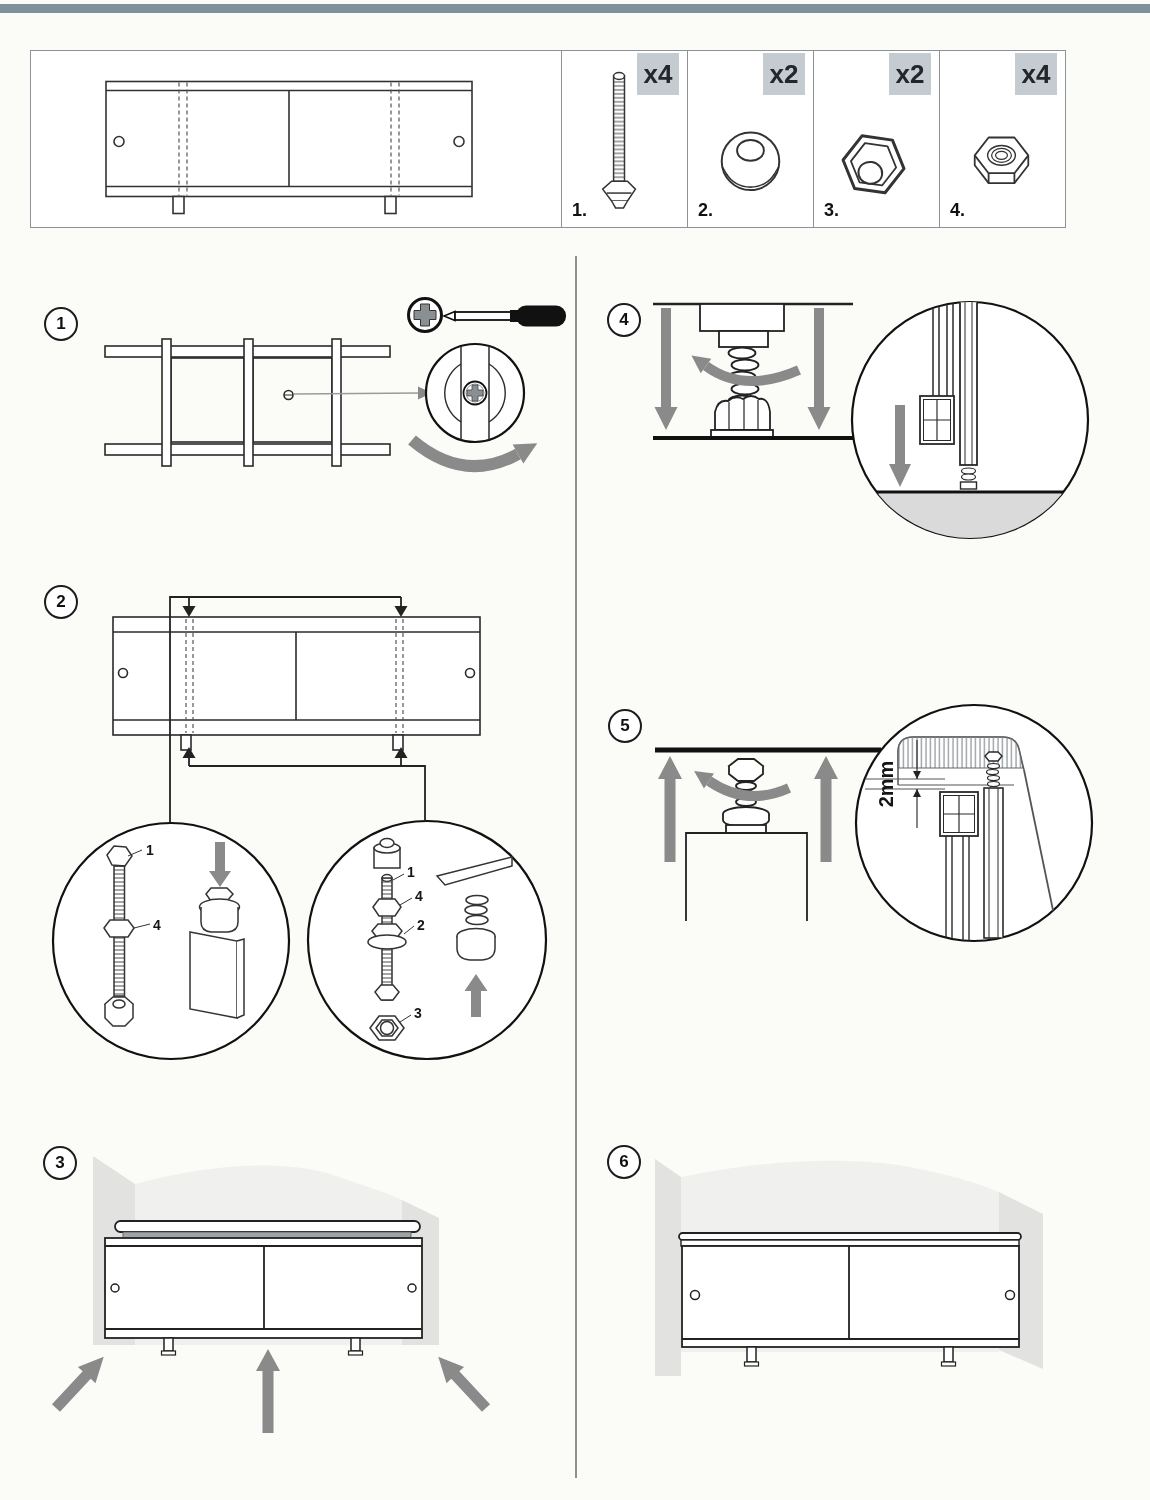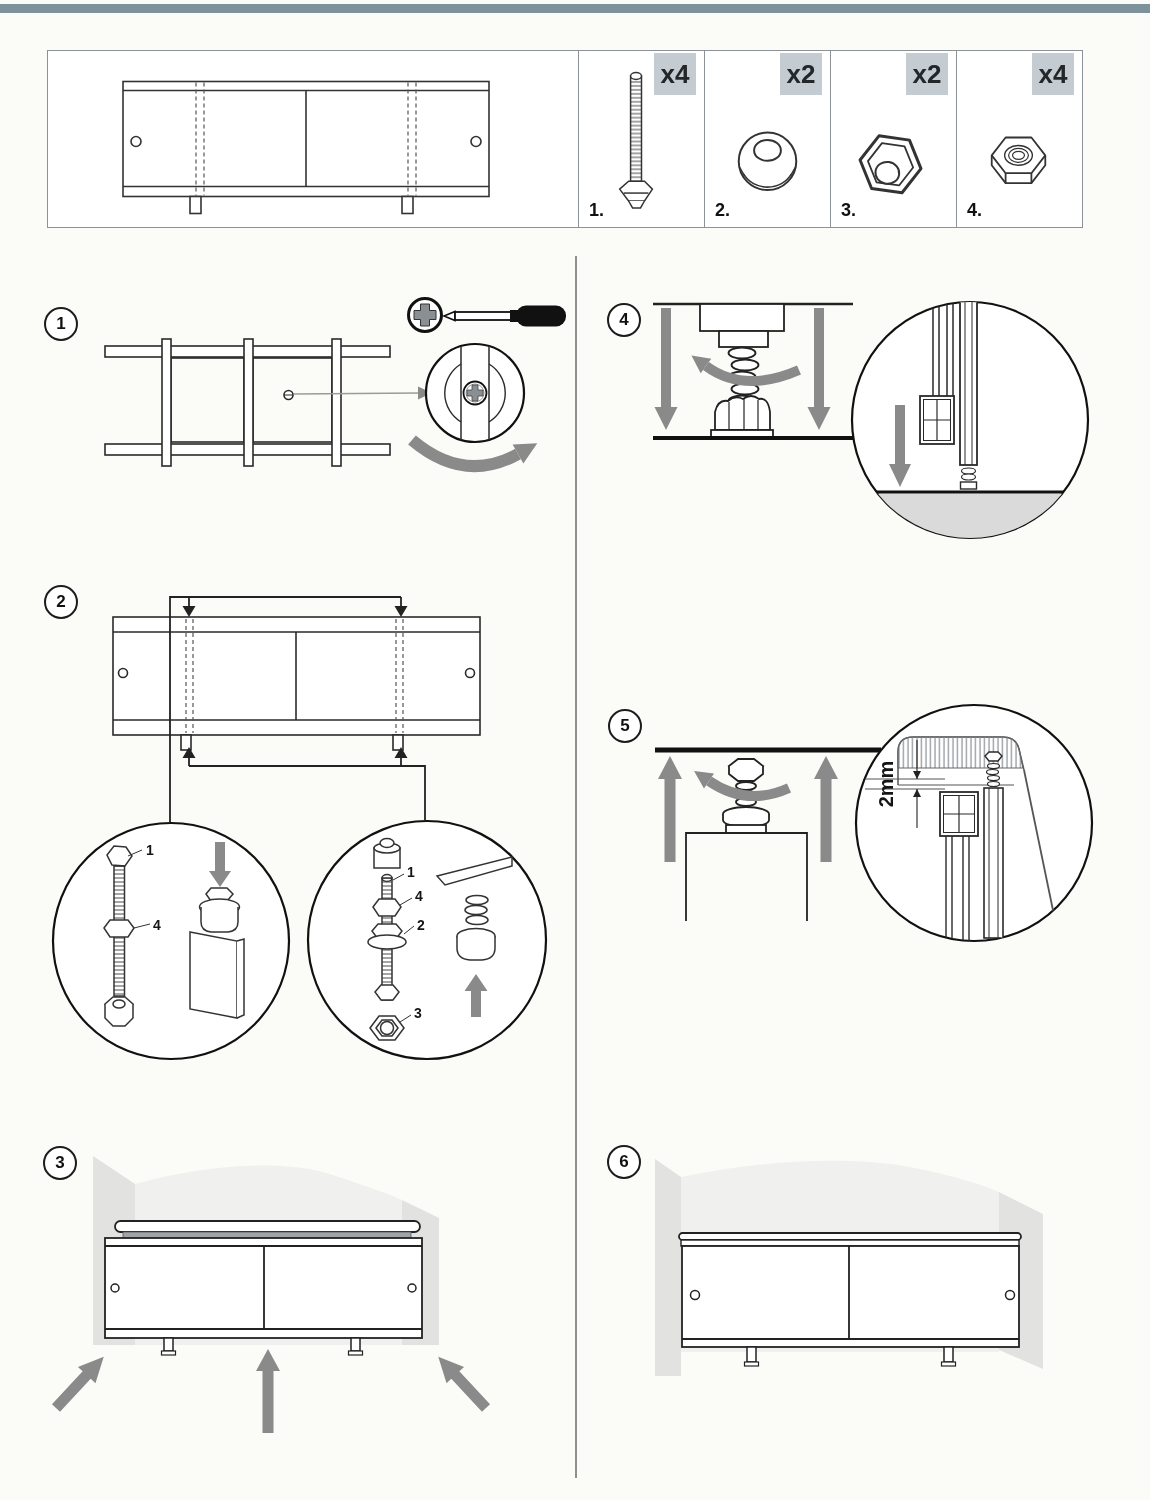--- a/index.html
+++ b/index.html
@@ -1,18 +1,18 @@
 <!DOCTYPE html>
 <html><head>
 <meta charset="utf-8">
 <style>
   html,body{margin:0;padding:0;background:#fbfbf7;}
   .page{position:relative;width:1150px;height:1500px;background:#fbfbf7;font-family:"Liberation Sans",sans-serif;overflow:hidden;}
   .topbar{position:absolute;left:0;top:4px;width:100%;height:9px;background:#7e929c;}
-  .parts-box{position:absolute;left:47px;top:50px;width:1036px;height:178px;background:#fff;border:1.5px solid #8d9296;display:flex;box-sizing:border-box;}
+  .parts-box{position:absolute;left:30px;top:50px;width:1036px;height:178px;background:#fff;border:1.5px solid #8d9296;display:flex;box-sizing:border-box;}
   .product-cell{position:relative;width:530px;flex:none;}
   .part-cell{position:relative;flex:1;border-left:1.5px solid #8d9296;}
   .qty-badge{position:absolute;top:2px;right:8px;width:42px;height:42px;background:#c4ccd1;color:#23272a;font-weight:bold;font-size:26px;display:flex;align-items:center;justify-content:center;}
   .part-label{position:absolute;left:10px;bottom:6px;font-weight:bold;font-size:18px;color:#111;}
   .part-icon{position:absolute;left:0;top:0;width:100%;height:100%;}
   .divider{position:absolute;left:575px;top:256px;width:2px;height:1222px;background:#8f8f8f;}
   .step-num{position:absolute;width:30px;height:30px;border:2px solid #1c1c1c;border-radius:50%;background:#fff;display:flex;align-items:center;justify-content:center;font-weight:bold;font-size:17px;color:#111;z-index:3;}
   .step-svg{position:absolute;}
   svg text{font-family:"Liberation Sans",sans-serif;font-weight:bold;fill:#151515;}
 </style>

